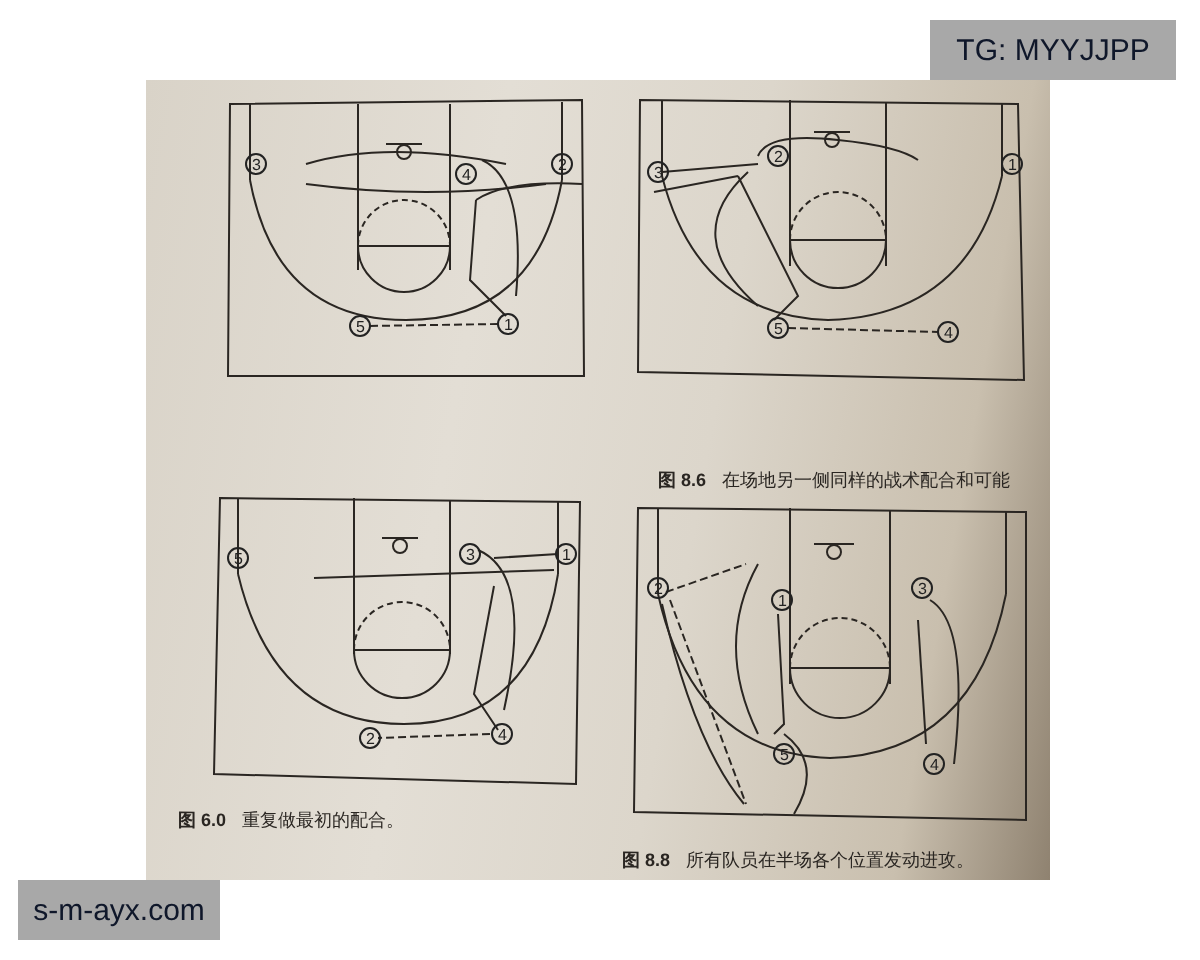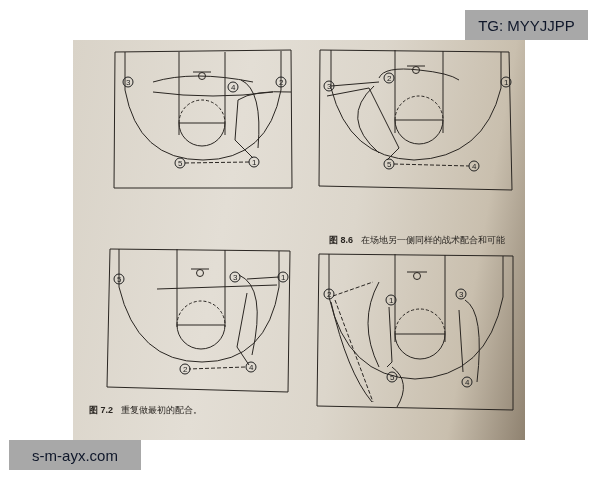--- a/index.html
+++ b/index.html
@@ -13,21 +13,21 @@
   .court svg { width: 100%; height: 100%; overflow: visible; }
   .caption {
     position: absolute; font-family: "DejaVu Serif", serif; font-size: 9px; color: #2a2622; white-space: nowrap;
   }
   .caption .fig { font-family: "Liberation Sans", sans-serif; font-weight: bold; margin-right: 8px; }
   .wm {
     position: absolute; background: #a8a8a8; color: #0f172a; font-family: "Liberation Sans", sans-serif;
     display: flex; align-items: center; justify-content: center;
   }
   .wm-top { left: 465px; top: 10px; width: 123px; height: 30px; font-size: 15px; }
-  .wm-bottom { left: 9px; top: 440px; width: 132px; height: 30px; font-size: 15px; }
+  .wm-bottom { left: 9px; top: 440px; width: 101px; height: 30px; font-size: 15px; }
   svg text { font-family: "Liberation Sans", sans-serif; font-size: 8px; fill: #222; }
 </style>
 </head>
 <body>
 
 <div class="photo">
 
   <div class="court" style="left:40px; top:10px; width:180px; height:140px;">
     <svg viewBox="0 0 180 140">
       <g fill="none" stroke="#2a2622" stroke-width="1">
@@ -131,21 +131,21 @@
           <circle cx="78" cy="122" r="5"></circle>
       </g>
       <text x="10" y="35">5</text>
         <text x="126" y="33">3</text>
         <text x="174" y="33">1</text>
         <text x="142" y="123">4</text>
         <text x="76" y="125">2</text>
     </svg>
   </div>
   <div class="caption" style="left:16px; top:364px;">
-    <span class="fig">图 7.2</span><span>重复做最初的配合。</span>
+    <span class="fig">图 6.0</span><span>重复做最初的配合。</span>
   </div>
 
   <div class="court" style="left:244px; top:212px; width:196px; height:160px;">
     <svg viewBox="0 0 196 160">
       <g fill="none" stroke="#2a2622" stroke-width="1">
         <polygon points="2,2 196,4 196,158 0,154"></polygon>
         <line x1="12" y1="2" x2="12" y2="45"></line>
           <line x1="186" y1="4" x2="186" y2="45"></line>
         <path d="M12,45 Q30,125 98,127 Q170,125 186,45"></path>
         <line x1="78" y1="2" x2="78" y2="90"></line>
@@ -171,16 +171,19 @@
           <circle cx="75" cy="125" r="5"></circle>
           <circle cx="150" cy="130" r="5"></circle>
       </g>
       <text x="10" y="45">2</text>
         <text x="72" y="51">1</text>
         <text x="142" y="45">3</text>
         <text x="73" y="128">5</text>
         <text x="148" y="133">4</text>
     </svg>
   </div>
+  <div class="caption" style="left:238px; top:384px;">
+    <span class="fig">图 8.8</span><span>所有队员在半场各个位置发动进攻。</span>
+  </div>
 </div>
 
 <div class="wm wm-top">TG: MYYJJPP</div>
 <div class="wm wm-bottom">s-m-ayx.com</div>
 
 </body></html>

